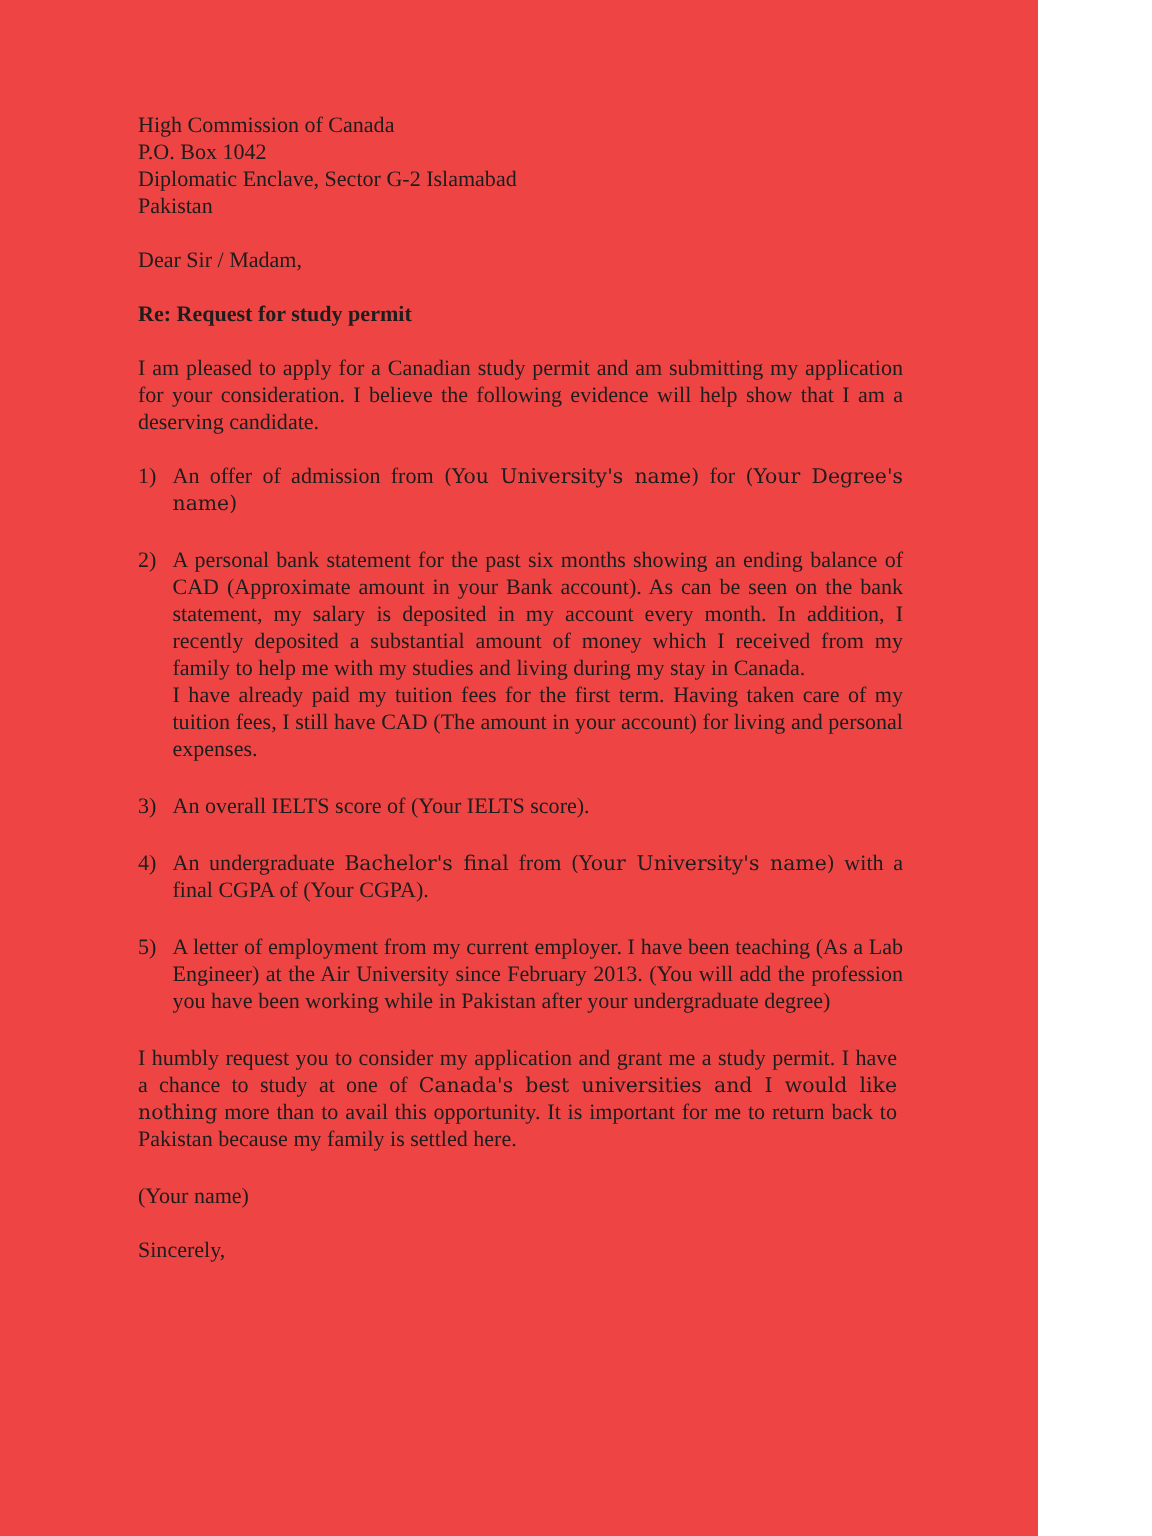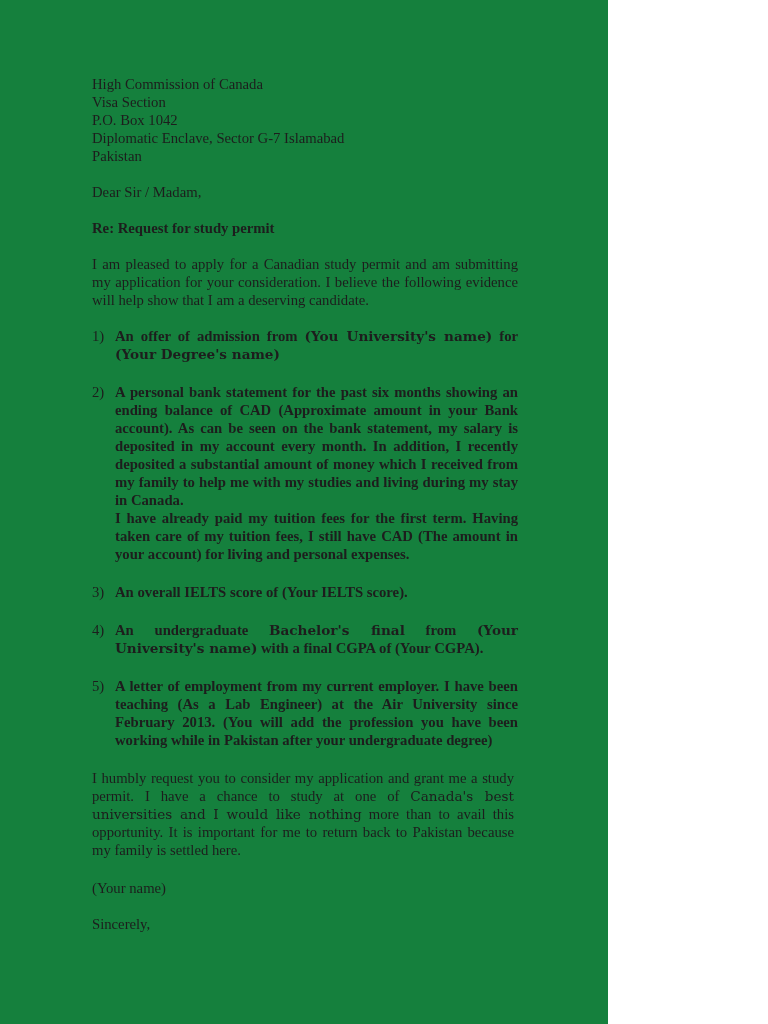--- a/index.html
+++ b/index.html
@@ -7,23 +7,23 @@
     padding: 0;
     background: #ffffff;
   }
   body {
     width: 768px;
     height: 1024px;
     overflow: hidden;
   }
   .page {
     box-sizing: border-box;
-    width: 608px;
+    width: 692px;
     height: 1024px;
-    background: #15803d;
+    background: #ef4444;
     padding: 75px 90px 0 92px;
     color: #1d1d1d;
     font-family: "Liberation Serif", serif;
     font-size: 14.7px;
     line-height: 18px;
   }
   .block {
     margin: 0 0 18px 0;
   }
   .address-line {
@@ -39,40 +39,38 @@
     display: flex;
     margin: 0 0 20px 0;
   }
   .item-number {
     width: 23px;
     flex-shrink: 0;
   }
   .item-body {
     flex: 1;
     text-align: justify;
-    font-weight: bold;
   }
   .closing-par {
     margin: 0 4px 20px 0;
   }
   .alt-font {
     font-family: "DejaVu Serif", serif;
     font-size: 13.6px;
   }
 </style>
 </head>
 <body>
 
 <div class="page">
 
   <div class="block">
     <div class="address-line">High Commission of Canada</div>
-    <div class="address-line">Visa Section</div>
     <div class="address-line">P.O. Box 1042</div>
-    <div class="address-line">Diplomatic Enclave, Sector G-7 Islamabad</div>
+    <div class="address-line">Diplomatic Enclave, Sector G-2 Islamabad</div>
     <div class="address-line">Pakistan</div>
   </div>
 
 
   <div class="block">Dear Sir / Madam,</div>
 
   <div class="block subject">Re: Request for study permit</div>
 
   <p class="block justify">I am pleased to apply for a Canadian study permit and am submitting my application for your consideration. I believe the following evidence will help show that I am a deserving candidate.</p>
 

